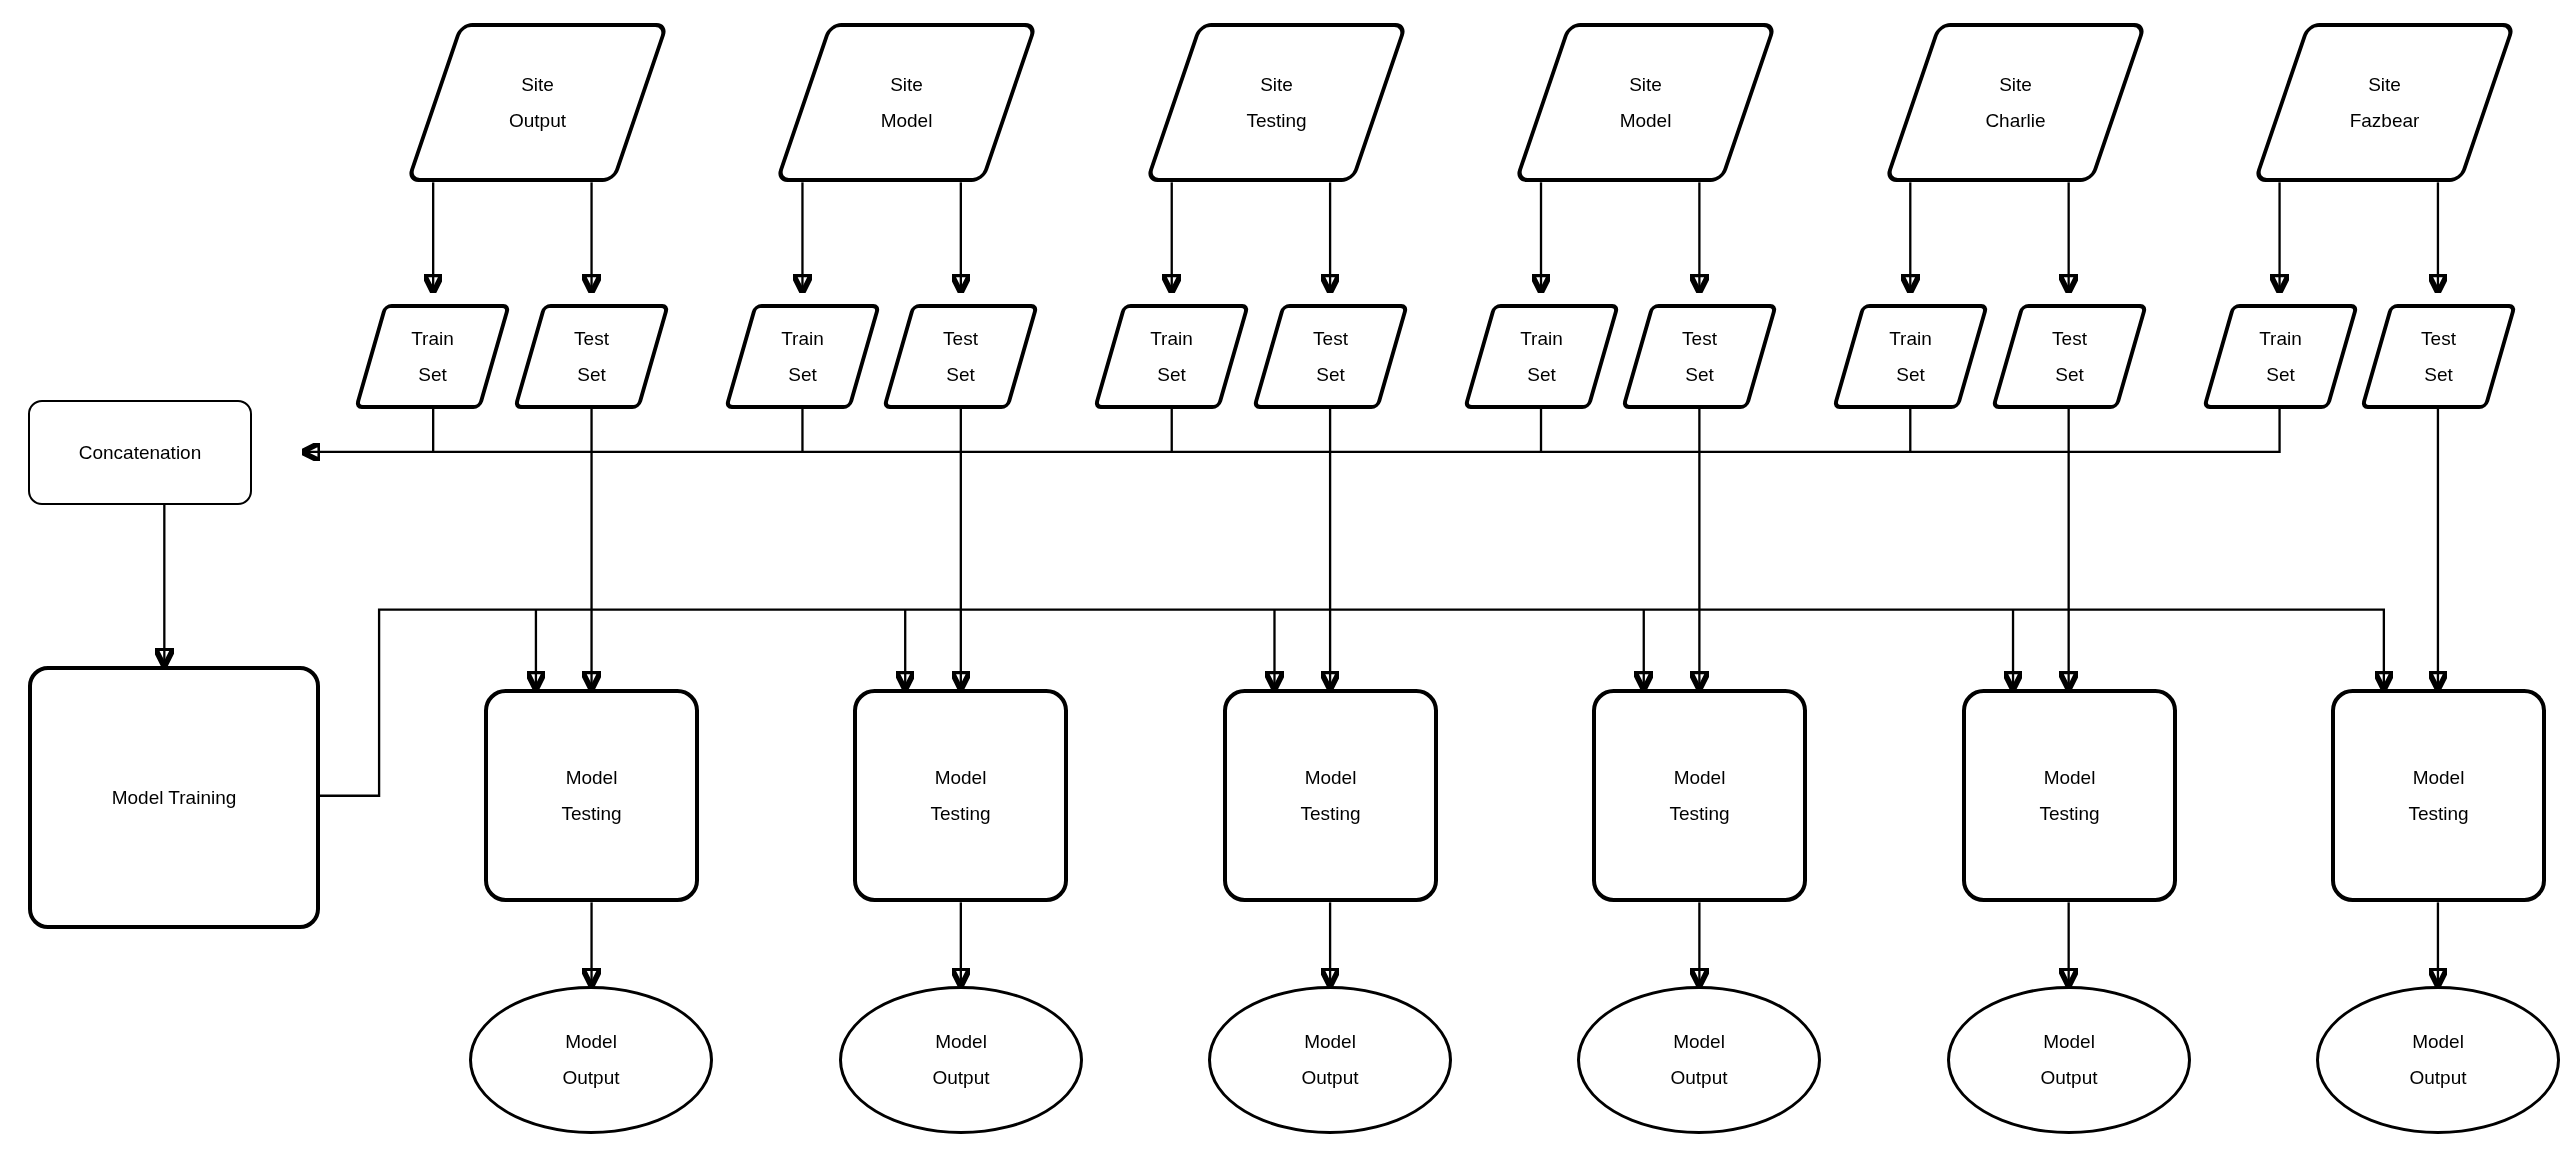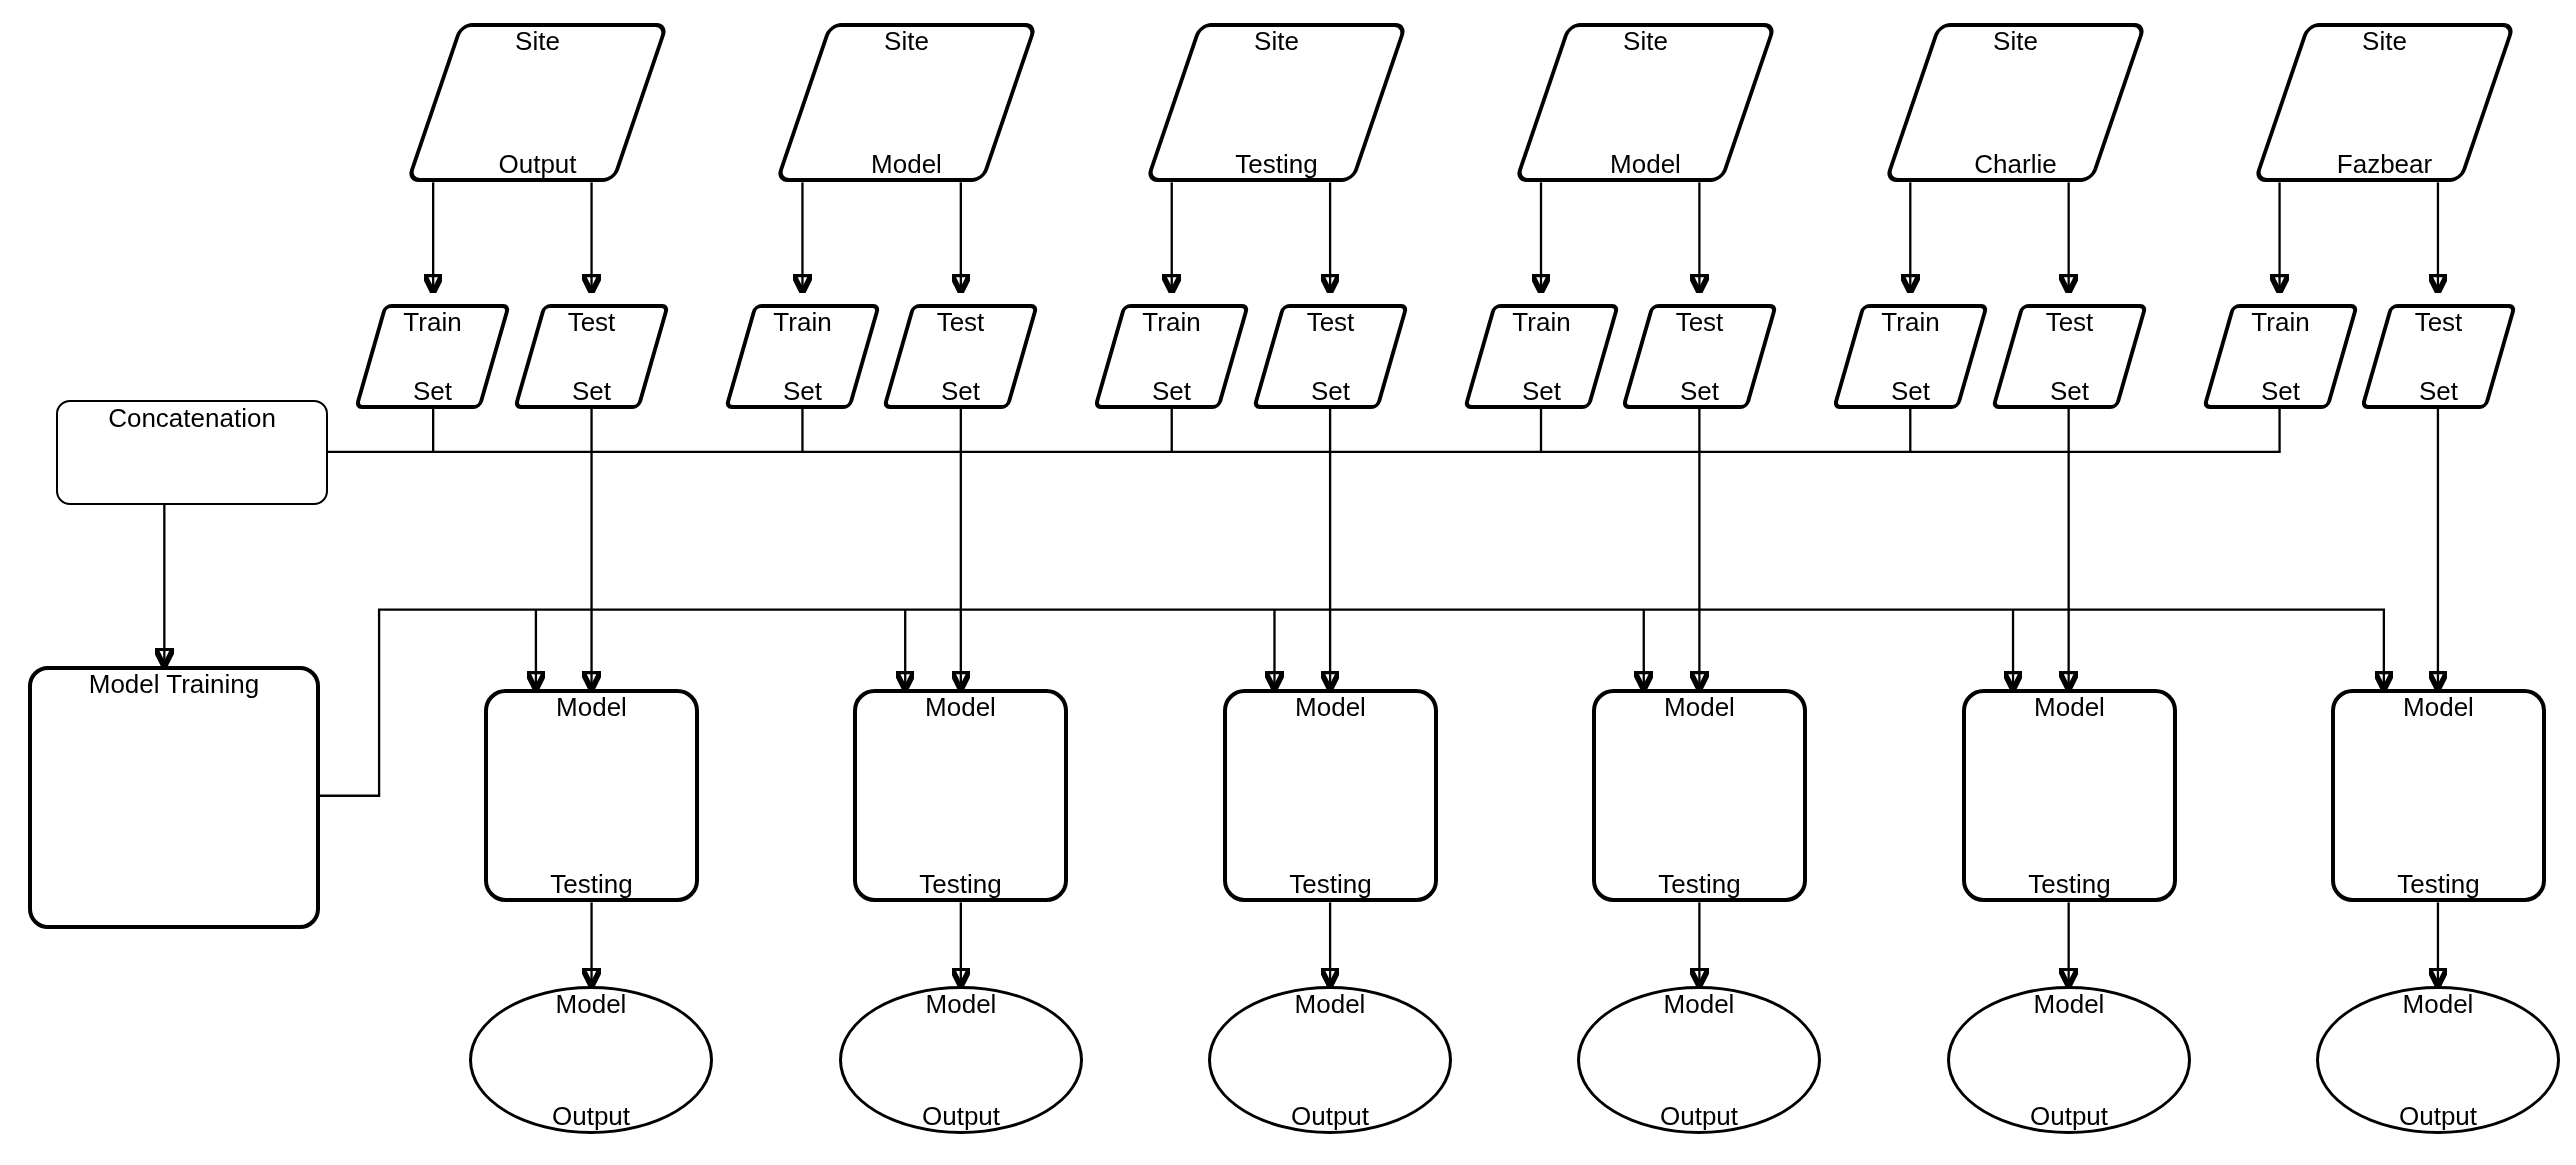--- a/index.html
+++ b/index.html
@@ -16,33 +16,33 @@
     position: absolute;
     left: 0; top: 0;
     width: 2576px; height: 1165px;
   }
   #connector-layer path { fill: none; stroke: #000; stroke-width: 3; }
   .node { position: absolute; }
   .shape { position: absolute; inset: 0; background: #fff; }
   .label {
     position: absolute; inset: 0;
     display: flex; flex-direction: column;
-    align-items: center; justify-content: space-between;
+    align-items: center; justify-content: center;
     text-align: center;
-    font-size: 26px; line-height: 36px;
+    font-size: 19px; line-height: 36px;
     white-space: nowrap;
   }
   
   .site { width: 209px; height: 159px; top: 23px; }
   .site .shape { border: 4.6px solid #000; border-radius: 12.4px; transform: skewX(-18.8deg); }
   
   .set { width: 127px; height: 105px; top: 292px; margin-top: 12px; }
   .set .shape { border: 4.6px solid #000; border-radius: 7.7px; transform: skewX(-16deg); }
   
-  .concat { left: 28px; top: 400px; width: 272px; height: 105px; margin-left: 28px; }
+  .concat { left: 28px; top: 400px; width: 224px; height: 105px; }
   .concat .shape { border: 2.3px solid #000; border-radius: 14px; }
   
   .training { left: 28px; top: 666px; width: 292px; height: 263px; }
   .training .shape { border: 4.6px solid #000; border-radius: 20px; }
   
   .testing { width: 215px; height: 213px; top: 689px; }
   .testing .shape { border: 4.6px solid #000; border-radius: 21.6px; }
   
   .output { width: 244px; height: 148px; top: 986px; }
   .output .shape { border: 3.1px solid #000; border-radius: 50%; }

